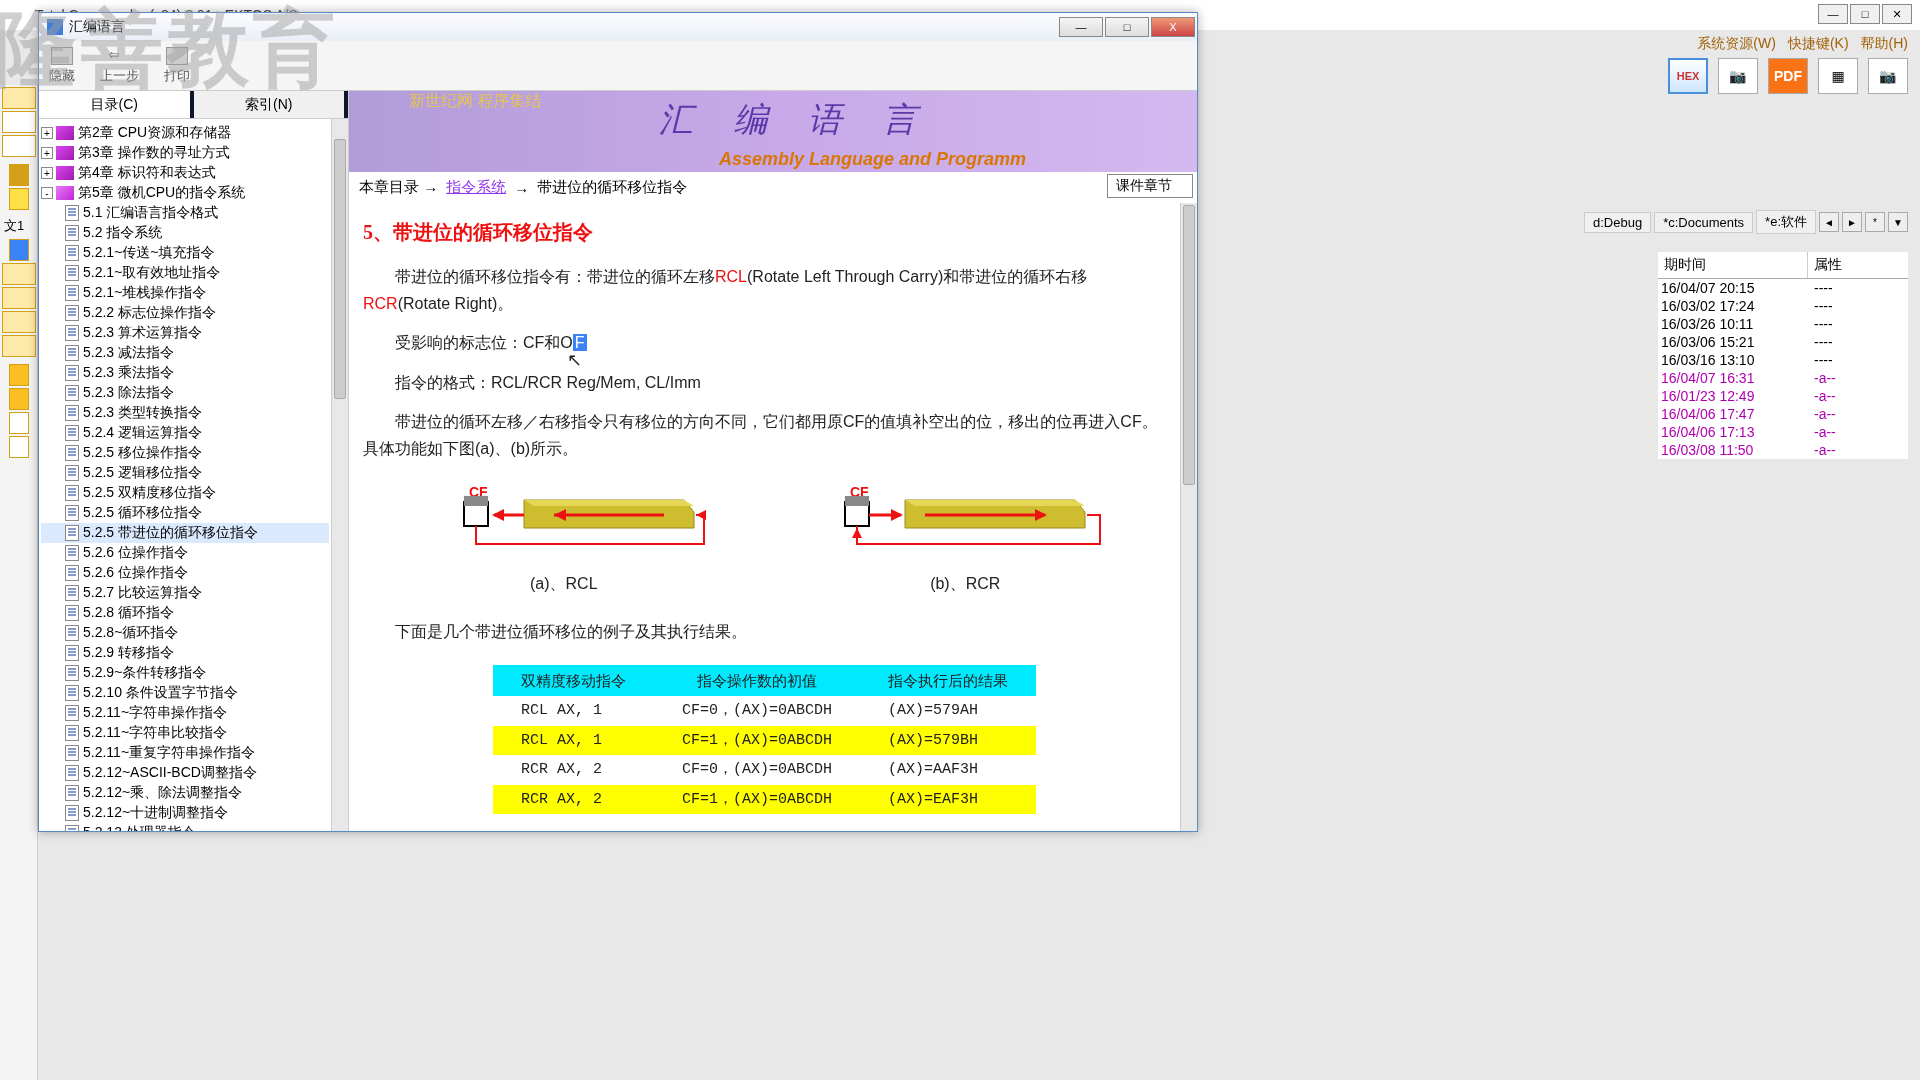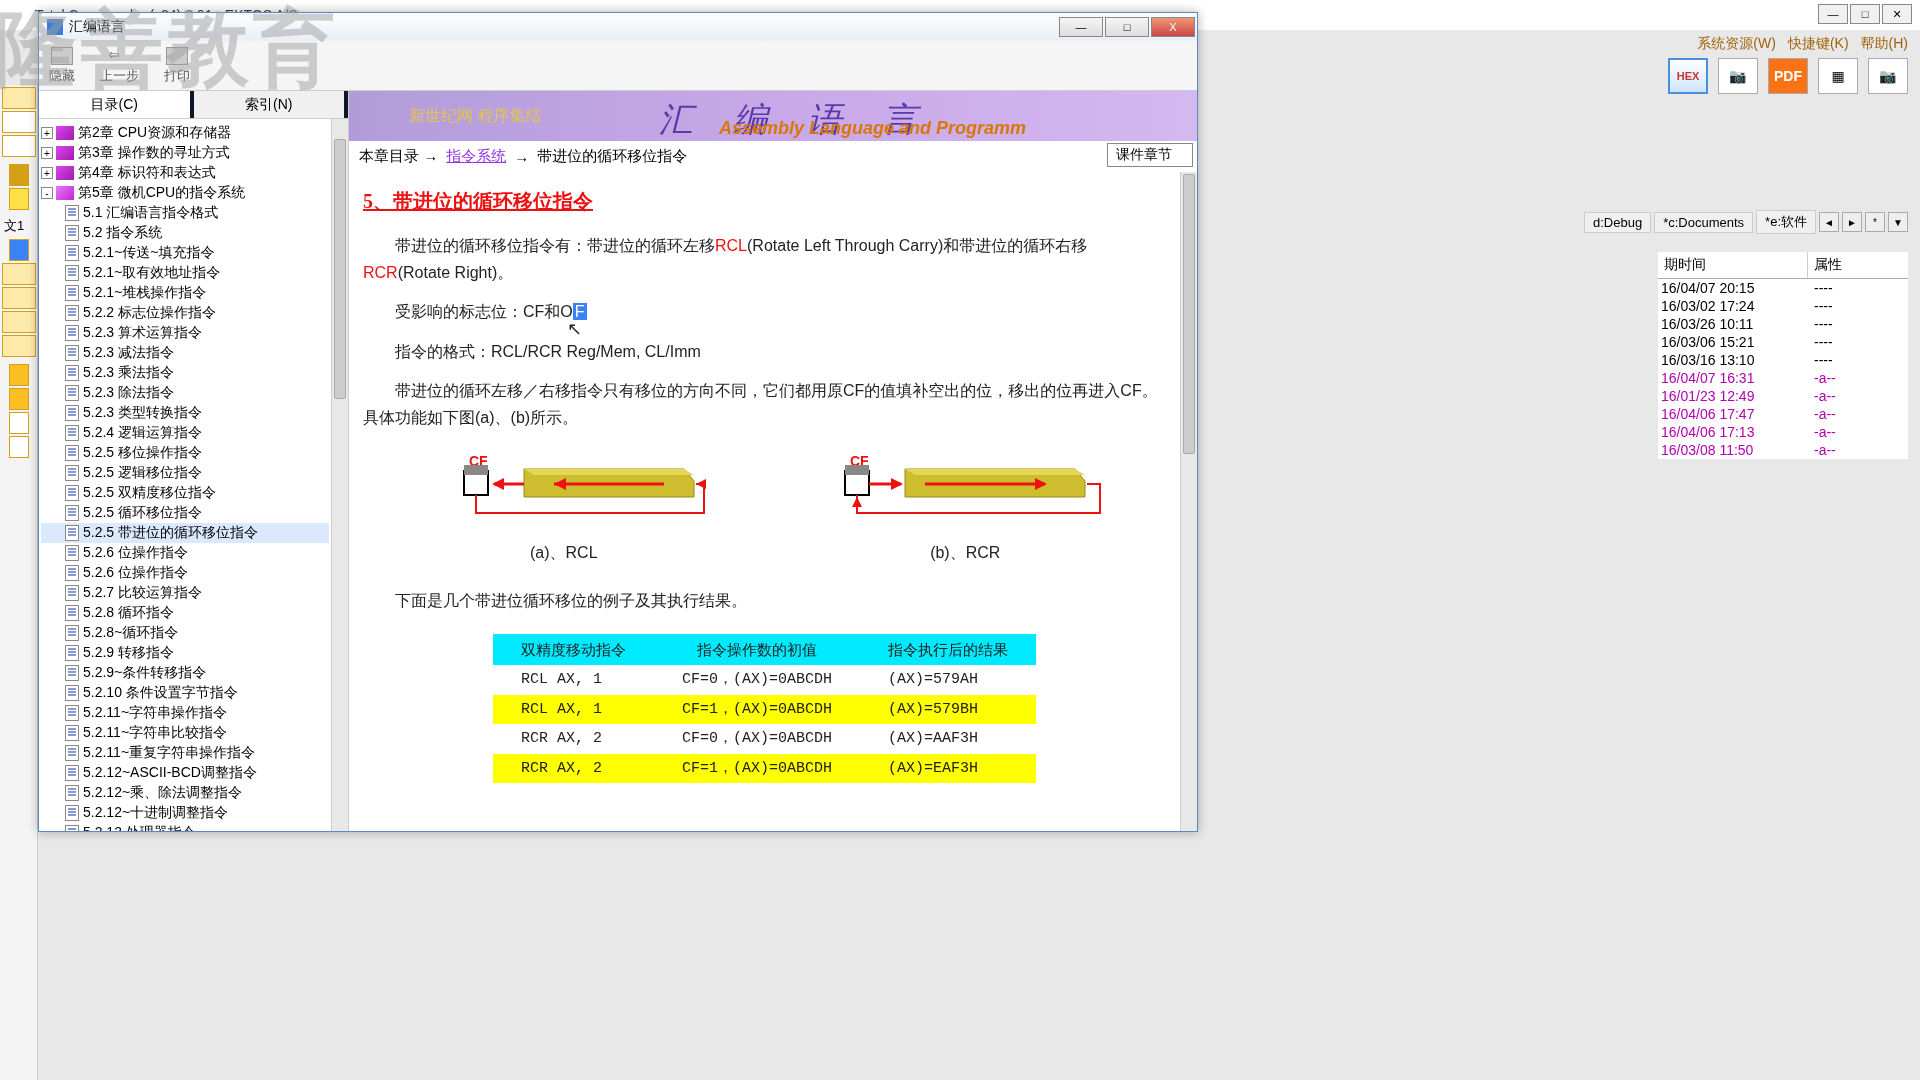--- a/index.html
+++ b/index.html
@@ -49,32 +49,32 @@
 .ti-book { width:18px; height:14px; margin-right:4px; position:relative; }
 .ti-book.closed { background:linear-gradient(135deg,#d946ef,#a21caf); }
 .ti-book.open { background:linear-gradient(135deg,#e879f9,#c026d3); }
 .ti-page { width:14px; height:16px; background:#fff; border:1px solid #888; margin-right:4px; position:relative; }
 .ti-page::after { content:""; position:absolute; top:2px; left:2px; right:2px; height:2px; background:#89c; box-shadow:0 3px 0 #89c,0 6px 0 #89c; }
 .tree-item.selected { background:#dbe9ff; }
 .tree-item.selected .ti-text { color:#000; }
 .scroll-track { width:17px; background:#e8e8e8; border-left:1px solid #ccc; position:relative; }
 .scroll-thumb { position:absolute; left:2px; right:2px; background:#cdcdcd; border:1px solid #aaa; border-radius:2px; }
 .right-pane { flex:1; display:flex; flex-direction:column; background:#fff; }
-.rp-header { height:50px; background:linear-gradient(90deg,#b19cd9,#c8a8e8,#d4b8f0); position:relative; display:flex; align-items:center; }
+.rp-header { height:81px; background:linear-gradient(90deg,#b19cd9,#c8a8e8,#d4b8f0); position:relative; display:flex; }
 .rp-logo { margin-left:60px; color:#e6c54e; font-size:16px; font-family:"STKaiti","KaiTi"; line-height:1.2; }
 .rp-title-cn { position:absolute; left:310px; top:6px; font-size:34px; color:#5a3aa8; font-family:"STKaiti","KaiTi"; letter-spacing:16px; font-style:italic; }
 .rp-title-en { position:absolute; left:370px; bottom:2px; color:#d97706; font-size:18px; font-weight:bold; font-style:italic; }
 .rp-nav { height:34px; background:#fff; display:flex; align-items:center; justify-content:center; gap:4px; padding-top:6px; }
 .nav-btn { background:linear-gradient(#b8a0e0,#9878c8); color:#fff; padding:4px 14px; border-radius:14px; font-size:15px; font-family:"STKaiti","KaiTi"; display:flex; align-items:center; gap:4px; }
 .nav-home-ico { width:16px; height:14px; background:#fff; clip-path:polygon(50% 0,100% 50%,80% 50%,80% 100%,20% 100%,20% 50%,0 50%); }
 .rp-crumb { padding:6px 10px; display:flex; align-items:center; gap:8px; font-size:15px; position:relative; }
 .crumb-link { color:#9333ea; text-decoration:underline; }
 .crumb-drop { position:absolute; right:4px; top:2px; border:1px solid #888; padding:2px 20px 2px 8px; background:#fff; font-size:14px; }
 .rp-content { flex:1; overflow-y:auto; padding:12px 14px; font-size:16px; line-height:1.7; color:#222; }
-.sec-title { color:#e11; font-size:20px; font-weight:bold; margin-bottom:14px; font-family:"SimSun";text-decoration:underline; }
+.sec-title { color:#e11; font-size:20px; font-weight:bold; margin-bottom:14px; font-family:"SimSun"; }
 .para { margin-bottom:12px; text-indent:2em; }
 .kw-red { color:#e11; }
 .sel-hl { background:#3b82f6; color:#fff; padding:0 2px; }
 .diagrams { display:flex; justify-content:space-around; margin:20px 0; }
 .diagram { text-align:center; }
 .diag-svg { width:300px; height:80px; }
 .tbl { margin:20px auto; border-collapse:collapse; }
 .tbl th { background:#00eaff; padding:3px 28px; font-weight:normal; font-size:15px; }
 .tbl td { padding:2px 28px; font-size:15px; font-family:"Courier New",monospace; }
 .tbl tr.yl td { background:#ffff00; }

